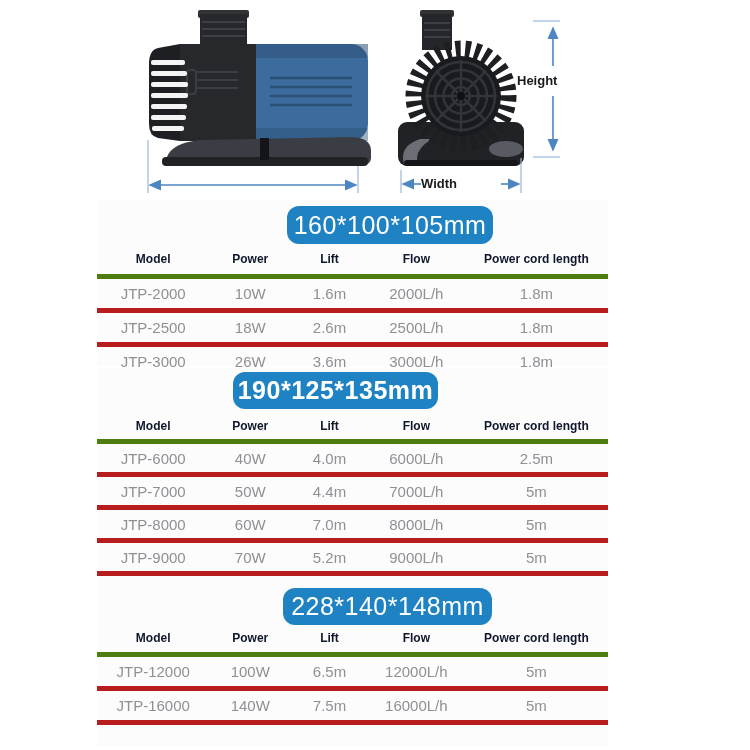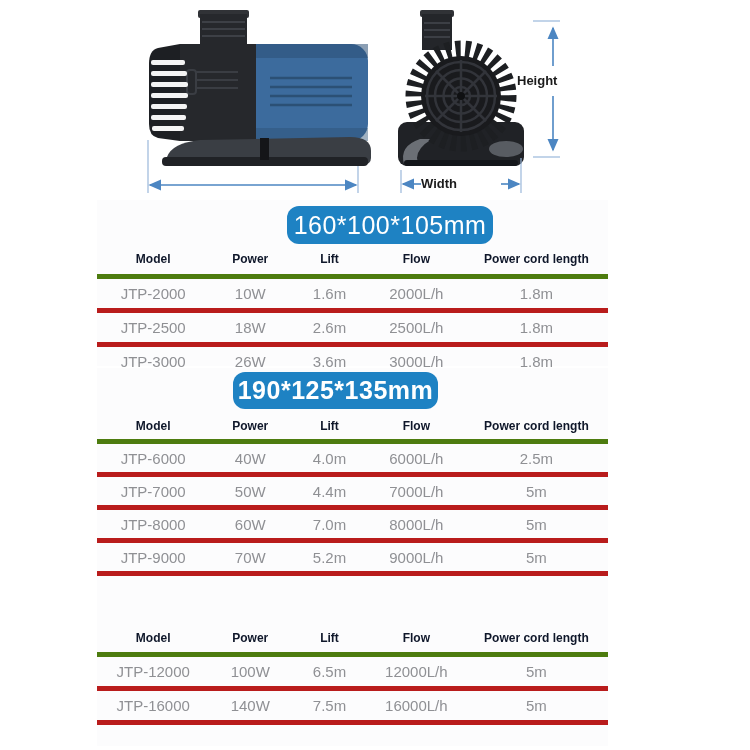--- a/index.html
+++ b/index.html
@@ -245,20 +245,21 @@
             <td>70W</td>
             <td>5.2m</td>
             <td>9000L/h</td>
             <td>5m</td>
           </tr>
         </tbody>
     </table>
   </div>
 
   <div class="section s3">
+    <div class="badge">228*140*148mm</div>
     <table class="spec-table">
         <colgroup>
           <col style="width: 22%;">
           <col style="width: 16%;">
           <col style="width: 15%;">
           <col style="width: 19%;">
           <col style="width: 28%;">
         </colgroup>
       <thead>
           <tr>

